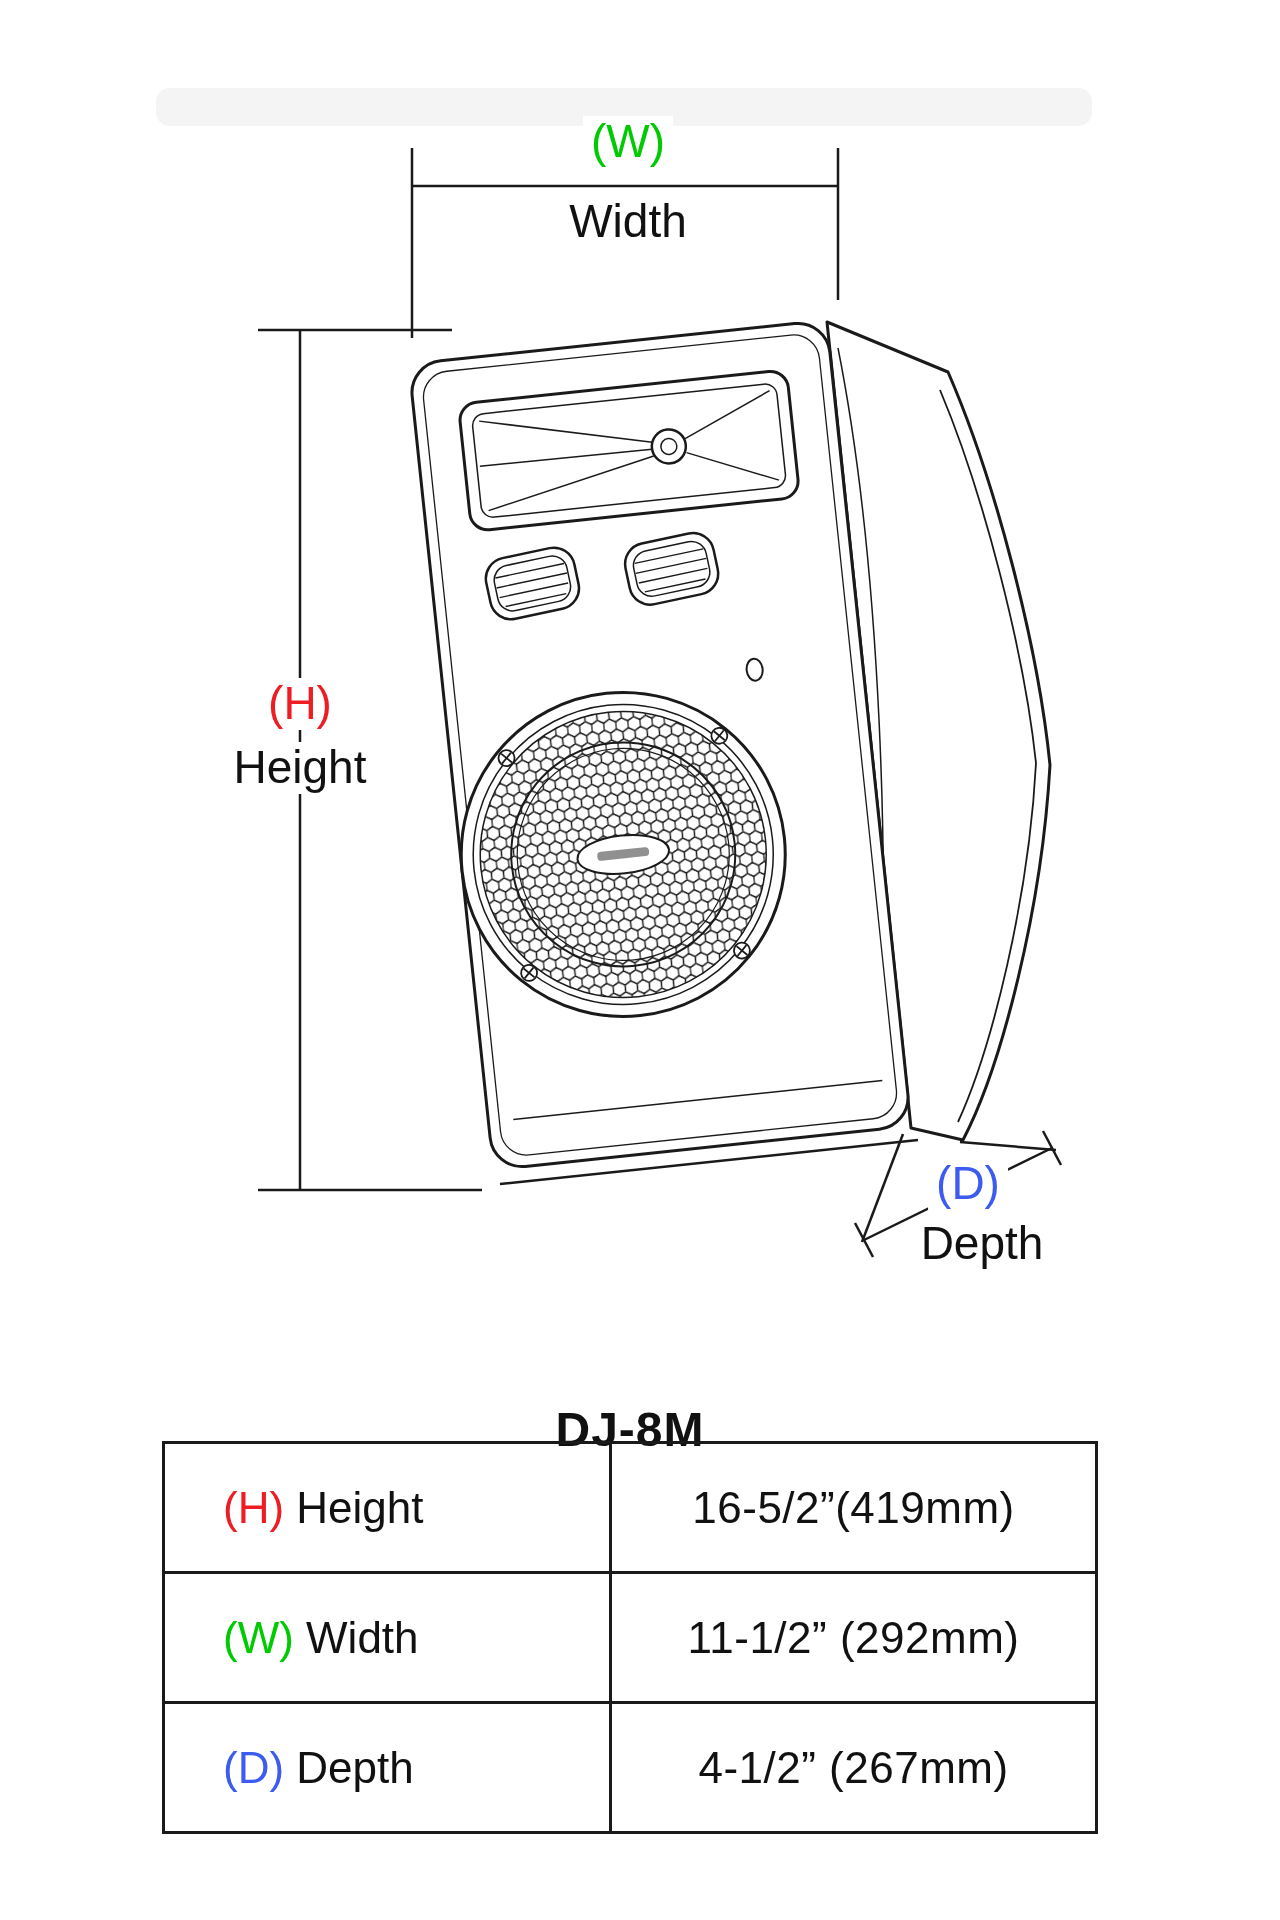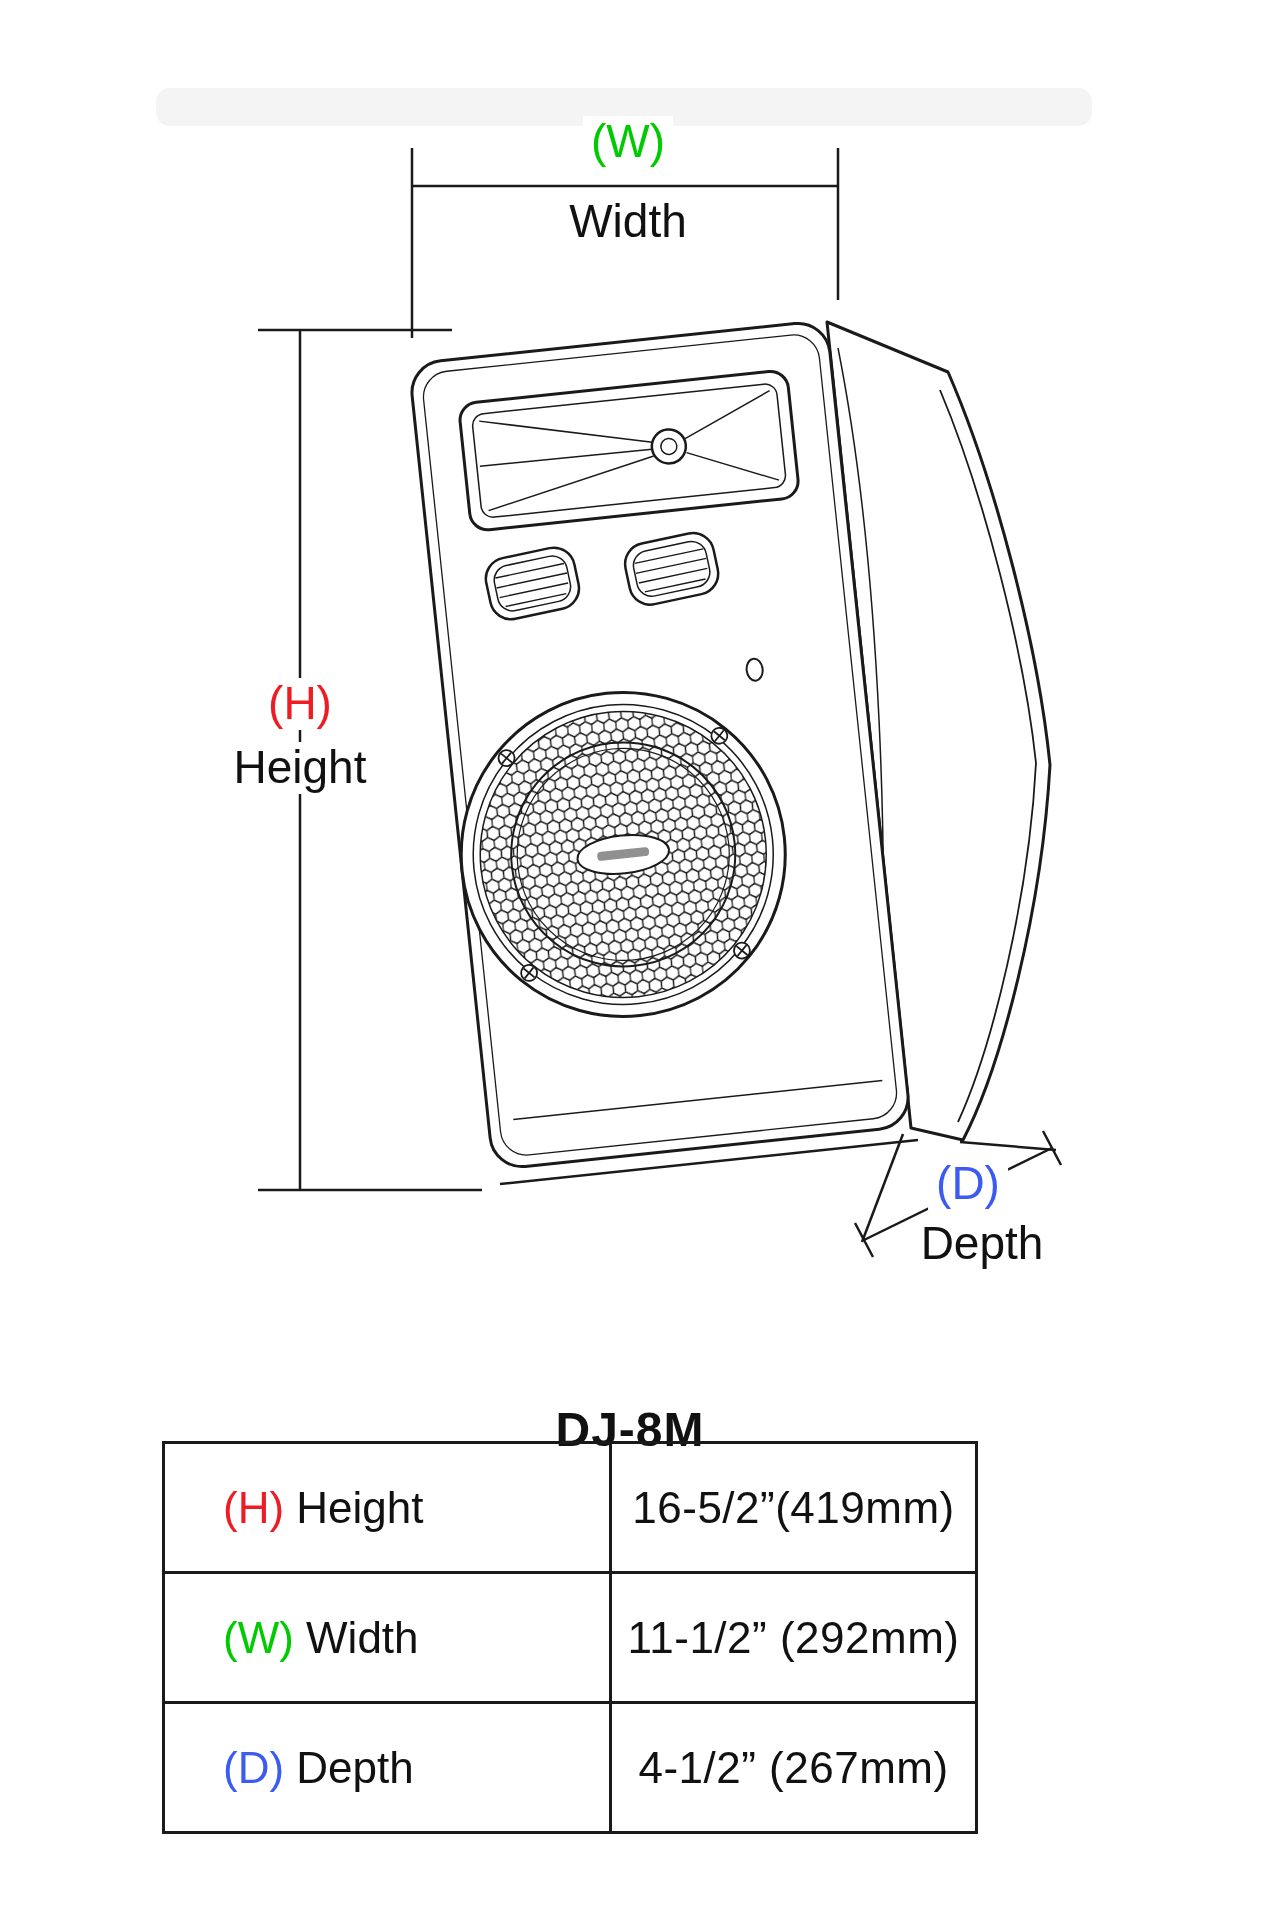--- a/index.html
+++ b/index.html
@@ -10,21 +10,21 @@
                 background:#f4f4f4; border-radius:14px; }
 
   .diagram-svg { position:absolute; left:0; top:0; }
 
   .dim-label { position:absolute; transform:translateX(-50%); font-size:46px; line-height:1.08;
                background:#ffffff; padding:1px 8px; white-space:nowrap; }
 
   .model-title { position:absolute; left:630px; top:1366px; transform:translateX(-50%);
                  font-size:48px; font-weight:bold; letter-spacing:1px;margin-top:36px; }
 
-  .dims-table { position:absolute; left:162px; top:1441px; width:816px;
+  .dims-table { position:absolute; left:162px; top:1441px; width:936px;
                 border-collapse:collapse; font-size:44px; table-layout:fixed; }
   .dims-table td { border:3px solid #1a1a1a; height:130px; vertical-align:middle; }
   .dims-table td.cell-label { width:447px; padding-left:58px; text-align:left; }
   .dims-table td.cell-value { text-align:center; letter-spacing:0.5px; }
 </style>
 </head>
 <body>
 
 <div class="page">
 

